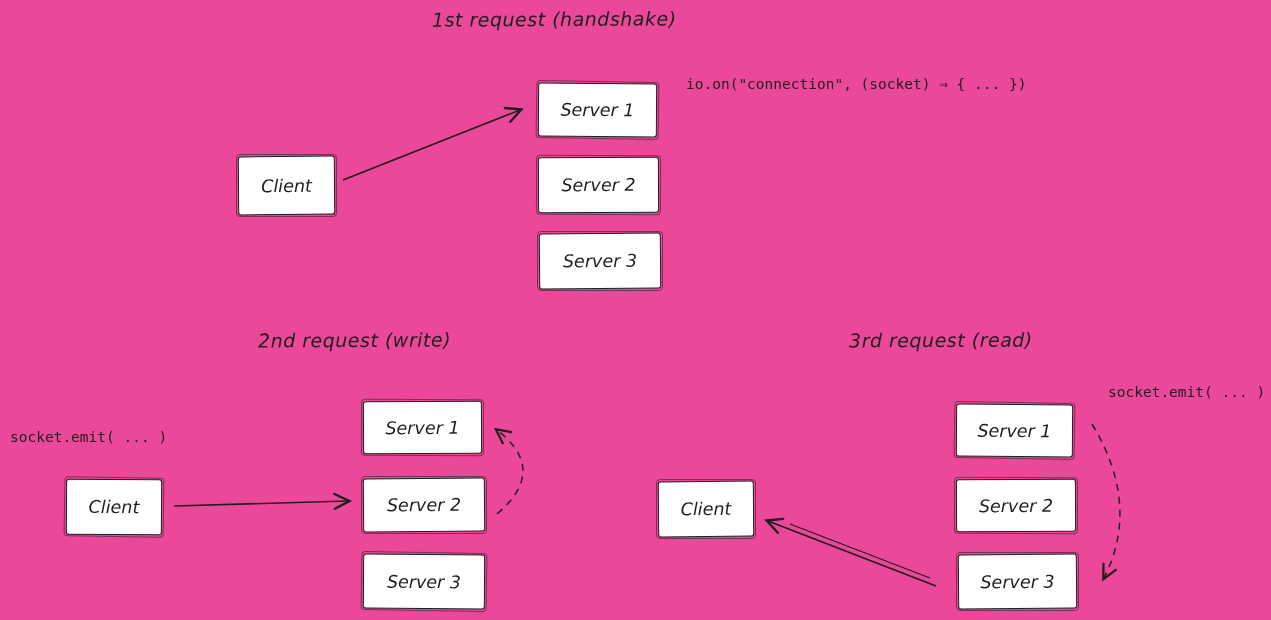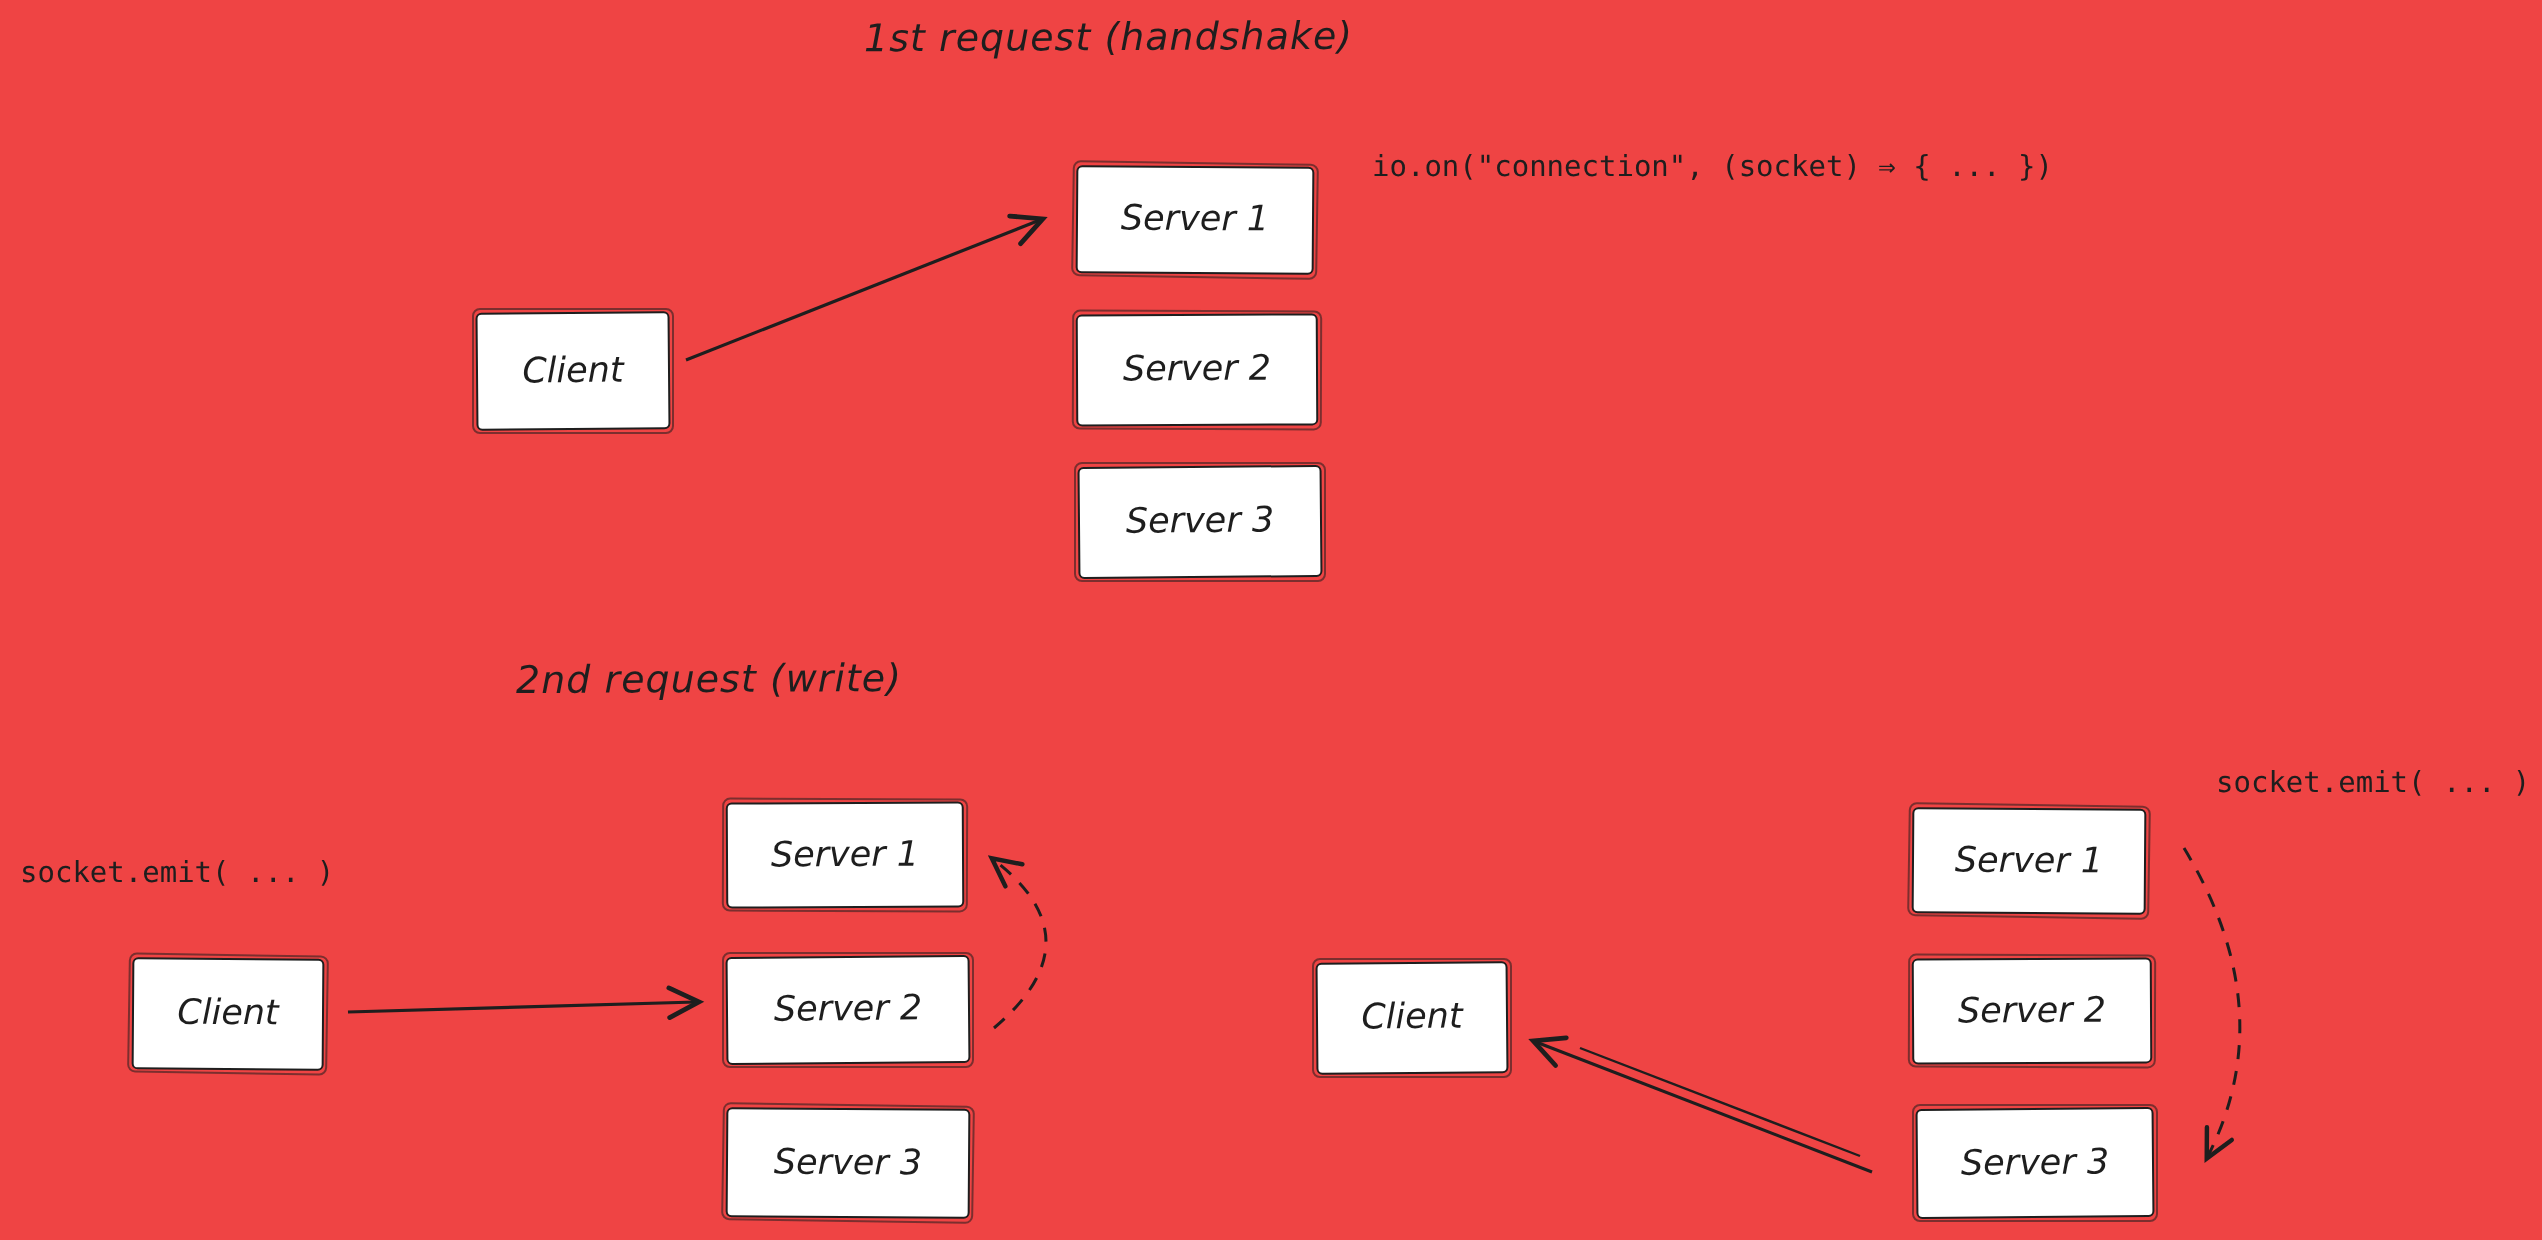--- a/index.html
+++ b/index.html
@@ -1,19 +1,19 @@
 <!DOCTYPE html>
 <html><head>
 <meta charset="utf-8">
 <style>
   html,body{margin:0;padding:0;background:#ffffff;}
   .canvas{
     position:relative;
     width:1271px;height:620px;
-    background:#ef4444;
+    background:#ec4899;
     overflow:hidden;
     font-family:"DejaVu Sans", sans-serif;
     color:#1e1e1e;
   }
   .arrow-layer{position:absolute;left:0;top:0;width:1271px;height:620px;pointer-events:none;}
   .hand{
     font-family:"DejaVu Sans", sans-serif;
     font-style:italic;
     color:#1e1e1e;
   }
@@ -107,20 +107,21 @@
   <div class="box hand r3" style="left:363px;top:401px;width:117px;height:51px;">
     <span>Server 1</span>
   </div>
   <div class="box hand r1" style="left:363px;top:478px;width:120px;height:52px;">
     <span>Server 2</span>
   </div>
   <div class="box hand r2" style="left:363px;top:554px;width:120px;height:53px;">
     <span>Server 3</span>
   </div>
 
+  <div class="hand diagram-title" style="left:849px;top:329px;">3rd request (read)</div>
 
   <div class="code" style="left:1108px;top:384px;">socket.emit( ... )</div>
 
   <div class="box hand r1" style="left:658px;top:481px;width:94px;height:54px;">
     <span>Client</span>
   </div>
 
   <div class="box hand r2" style="left:956px;top:404px;width:115px;height:51px;">
     <span>Server 1</span>
   </div>

